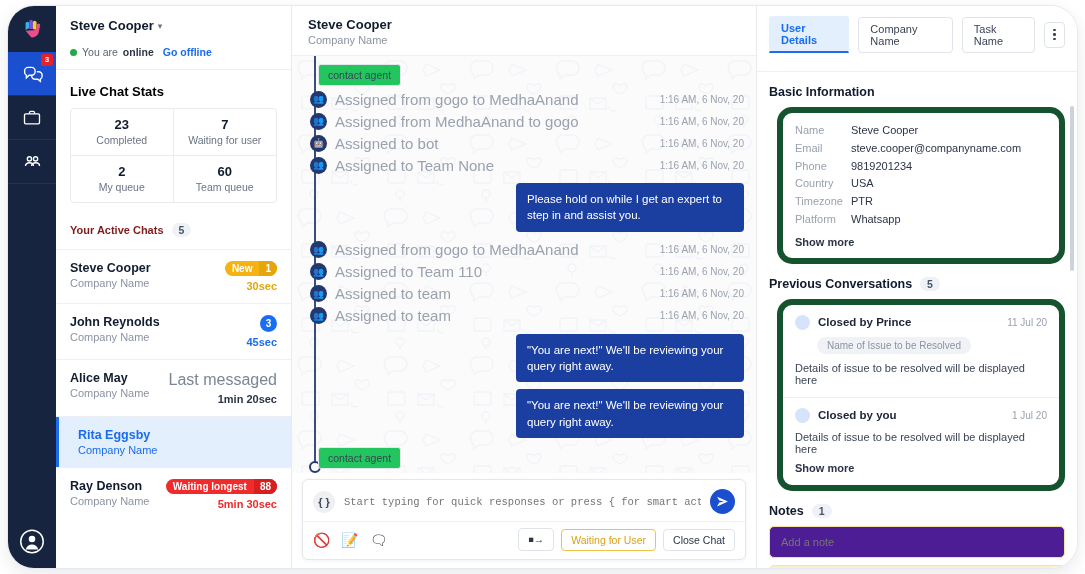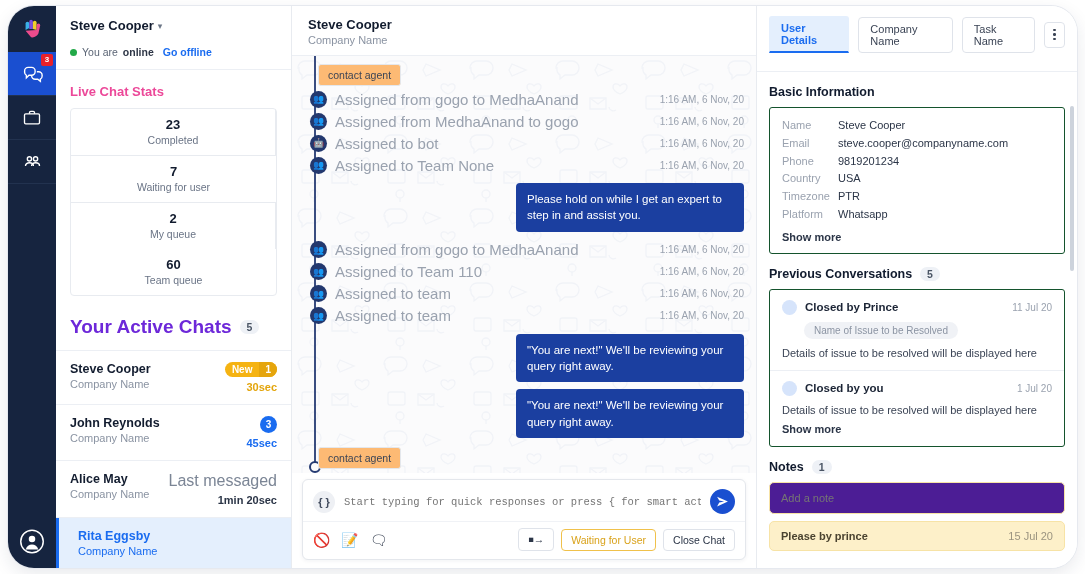--- a/index.html
+++ b/index.html
@@ -61,35 +61,35 @@
   }
   .sb-user-name {
     font-size: 13px; font-weight: bold; color: #111b2e;
     display: flex; align-items: center; gap: 4px;
   }
   .chev { font-size: 9px; color: #6b7686; font-weight: normal; }
   .sb-status { margin-top: 13px; font-size: 10.5px; color: #5b6575; display: flex; align-items: center; gap: 5px; }
   .dot-online { width: 7px; height: 7px; border-radius: 50%; background: #22a948; display: inline-block; }
   .sb-status b { color: #2e3646; }
   .go-offline { color: #1a6cf0; font-weight: bold; margin-left: 4px; }
-  .sb-sec-title { font-size: 13px; font-weight: bold; color: #ec4899; padding: 14px 14px 9px; }
+  .sb-sec-title { font-size: 13px; font-weight: bold; color: #000000; padding: 14px 14px 9px; }
   .stats {
     margin: 0 14px 16px; border: 1px solid #e8ebf0; border-radius: 4px;
-    display: grid; grid-template-columns: 1fr;
+    display: grid; grid-template-columns: 1fr 1fr;
   }
   .stat { padding: 8px 4px 9px; text-align: center; border-right: 1px solid #e8ebf0; border-bottom: 1px solid #e8ebf0; }
   .stat:nth-child(2n) { border-right: none; }
   .stat:nth-child(n+3) { border-bottom: none; }
   .stat-val { font-size: 13px; font-weight: bold; color: #111b2e; }
   .stat-lbl { font-size: 10.5px; color: #6a7486; margin-top: 2px; }
   .chats-head {
     display: flex; align-items: center; gap: 8px;
     padding: 4px 14px 12px;
   }
-  .chats-head .t { font-size: 19px; font-weight: bold; color: #6d28d9; }
+  .chats-head .t { font-size: 11px; font-weight: bold; color: #7f1d1d; }
   .count-pill {
     background: #eef1f6; color: #4a5costs; color: #49526180;
     color: #4a5565; font-size: 10.5px; border-radius: 9px;
     padding: 1px 7px; font-weight: bold;
   }
   .chat-list { flex: 1; overflow: hidden; }
   .chat-row {
     display: flex; justify-content: space-between; align-items: flex-start;
     padding: 11px 14px 11px 14px;
     border-top: 1px solid #eceff4;
@@ -156,21 +156,21 @@
   .ev-ico {
     width: 17px; height: 17px; border-radius: 50%;
     background: #23386e; color: #fff;
     display: flex; align-items: center; justify-content: center;
     font-size: 9px; margin-left: 6px; flex: 0 0 17px;
   }
   .ev-txt { font-size: 15px; color: #9aa2af; margin-left: 8px; }
   .ev-time { margin-left: auto; font-size: 10px; color: #9aa2af; }
   .tag-chip {
     position: relative; z-index: 2; display: inline-block;
-    background: #fdba74; border: 1px solid #e4e7ec; border-radius: 3px;
+    background: #22c55e; border: 1px solid #e4e7ec; border-radius: 3px;
     font-size: 10.5px; color: #3b4455;
     padding: 4px 9px; margin: 2px 0 2px 14px;
   }
   .bub-row { display: flex; justify-content: flex-end; margin: 7px 0; position: relative; z-index: 2; }
   .bubble {
     background: #1b3fa0; color: #fff;
     font-size: 11.5px; line-height: 1.42;
     border-radius: 4px; padding: 8px 11px;
     max-width: 228px;
   }
@@ -225,21 +225,21 @@
     border-radius: 3px 3px 0 0;
   }
   .kebab {
     border: 1px solid #dfe3ea; border-radius: 4px; background: #fff;
     width: 24px; height: 26px; display: flex; flex-direction: column;
     align-items: center; justify-content: center; gap: 2px; margin-left: auto;
   }
   .kebab i { width: 2.5px; height: 2.5px; border-radius: 50%; background: #3b4455; display: block; }
   .rp-body { flex: 1; overflow: hidden; padding: 0 12px; border-top: 1px solid #eceff4; margin-top: 6px; }
   .rp-h { font-size: 12.5px; font-weight: bold; color: #111b2e; padding: 13px 0 8px; display: flex; align-items: center; gap: 8px; }
-  .card { border: 1px solid #14532d; border-radius: 3px; }
+  .card { border: 6px solid #14532d; border-radius: 15px; margin-left: 8px; }
   .info { padding: 9px 12px 10px; }
   .irow { display: flex; font-size: 11px; line-height: 1.62; }
   .ikey { width: 56px; flex: 0 0 56px; color: #9aa2af; }
   .ival { color: #2b3547; }
   .showmore { font-size: 11px; font-weight: bold; color: #2b3547; margin-top: 7px; }
   .conv { padding: 10px 12px 11px; border-bottom: 1px solid #eceff4; }
   .conv:last-child { border-bottom: none; }
   .conv-top { display: flex; align-items: center; gap: 8px; }
   .conv-av { width: 15px; height: 15px; border-radius: 50%; background: #d6e4fb; flex: 0 0 15px; }
   .conv-title { font-size: 11.5px; font-weight: bold; color: #1b2435; }

